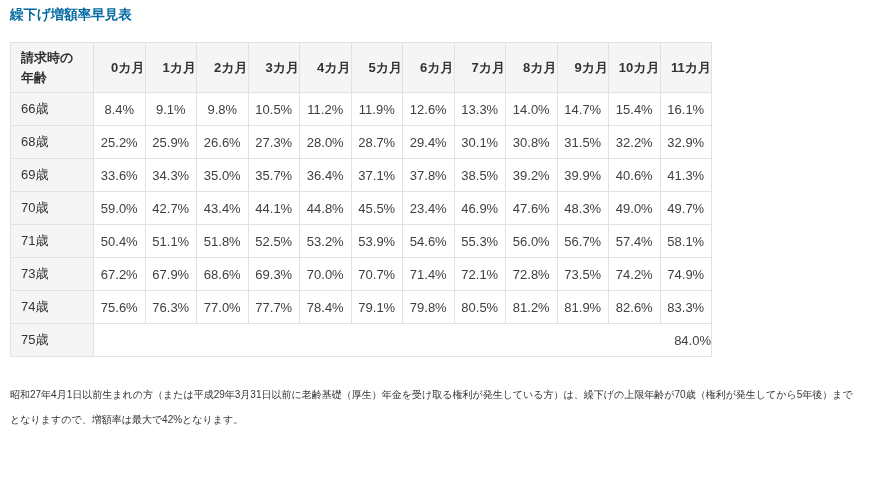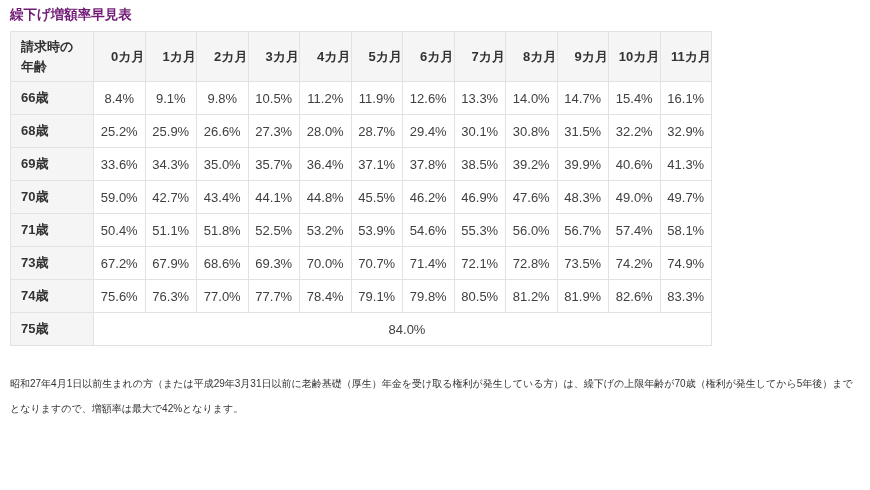--- a/index.html
+++ b/index.html
@@ -7,22 +7,22 @@
     font-family:"Liberation Sans","DejaVu Sans",sans-serif;
     color:#333333;
     width:870px;
     height:490px;
     overflow:hidden;
   }
   .wrap{padding:4px 10px 0 10px;}
   .title{
     font-size:13.5px;
     font-weight:bold;
-    color:#701a75;
-    margin:2px 0 7px 0;
+    color:#0369a1;
+    margin:2px 0 18px 0;
   }
   table.rate-table{
     border-collapse:collapse;
     table-layout:fixed;
     width:702px;
     font-size:13px;
   }
   .rate-table th,.rate-table td{
     border:1px solid #e2e2e2;
     height:33px;
@@ -38,32 +38,32 @@
   }
   .rate-table thead th.corner{
     text-align:left;
     padding-left:10px;
     white-space:pre-line;
     line-height:20px;
     vertical-align:middle;
   }
   .rate-table tbody th.row-label{
     background:#f5f5f5;
-    font-weight:bold;
+    font-weight:normal;
     text-align:left;
     padding-left:10px;
     color:#333333;
   }
   .rate-table tbody td{
     background:#ffffff;
     text-align:center;
     color:#404040;
   }
   .rate-table tbody td.merged{
-    text-align:center;
+    text-align:right;
     padding-left:9px;
   }
   .footnote{
     margin-top:25px;
     width:848px;
     font-size:10px;
     line-height:25px;
     color:#333333;
   }
 </style>
@@ -156,21 +156,21 @@
           <td>41.3%</td>
         </tr>
         <tr>
           <th class="row-label">70歳</th>
           <td>59.0%</td>
           <td>42.7%</td>
           <td>43.4%</td>
           <td>44.1%</td>
           <td>44.8%</td>
           <td>45.5%</td>
-          <td>46.2%</td>
+          <td>23.4%</td>
           <td>46.9%</td>
           <td>47.6%</td>
           <td>48.3%</td>
           <td>49.0%</td>
           <td>49.7%</td>
         </tr>
         <tr>
           <th class="row-label">71歳</th>
           <td>50.4%</td>
           <td>51.1%</td>

